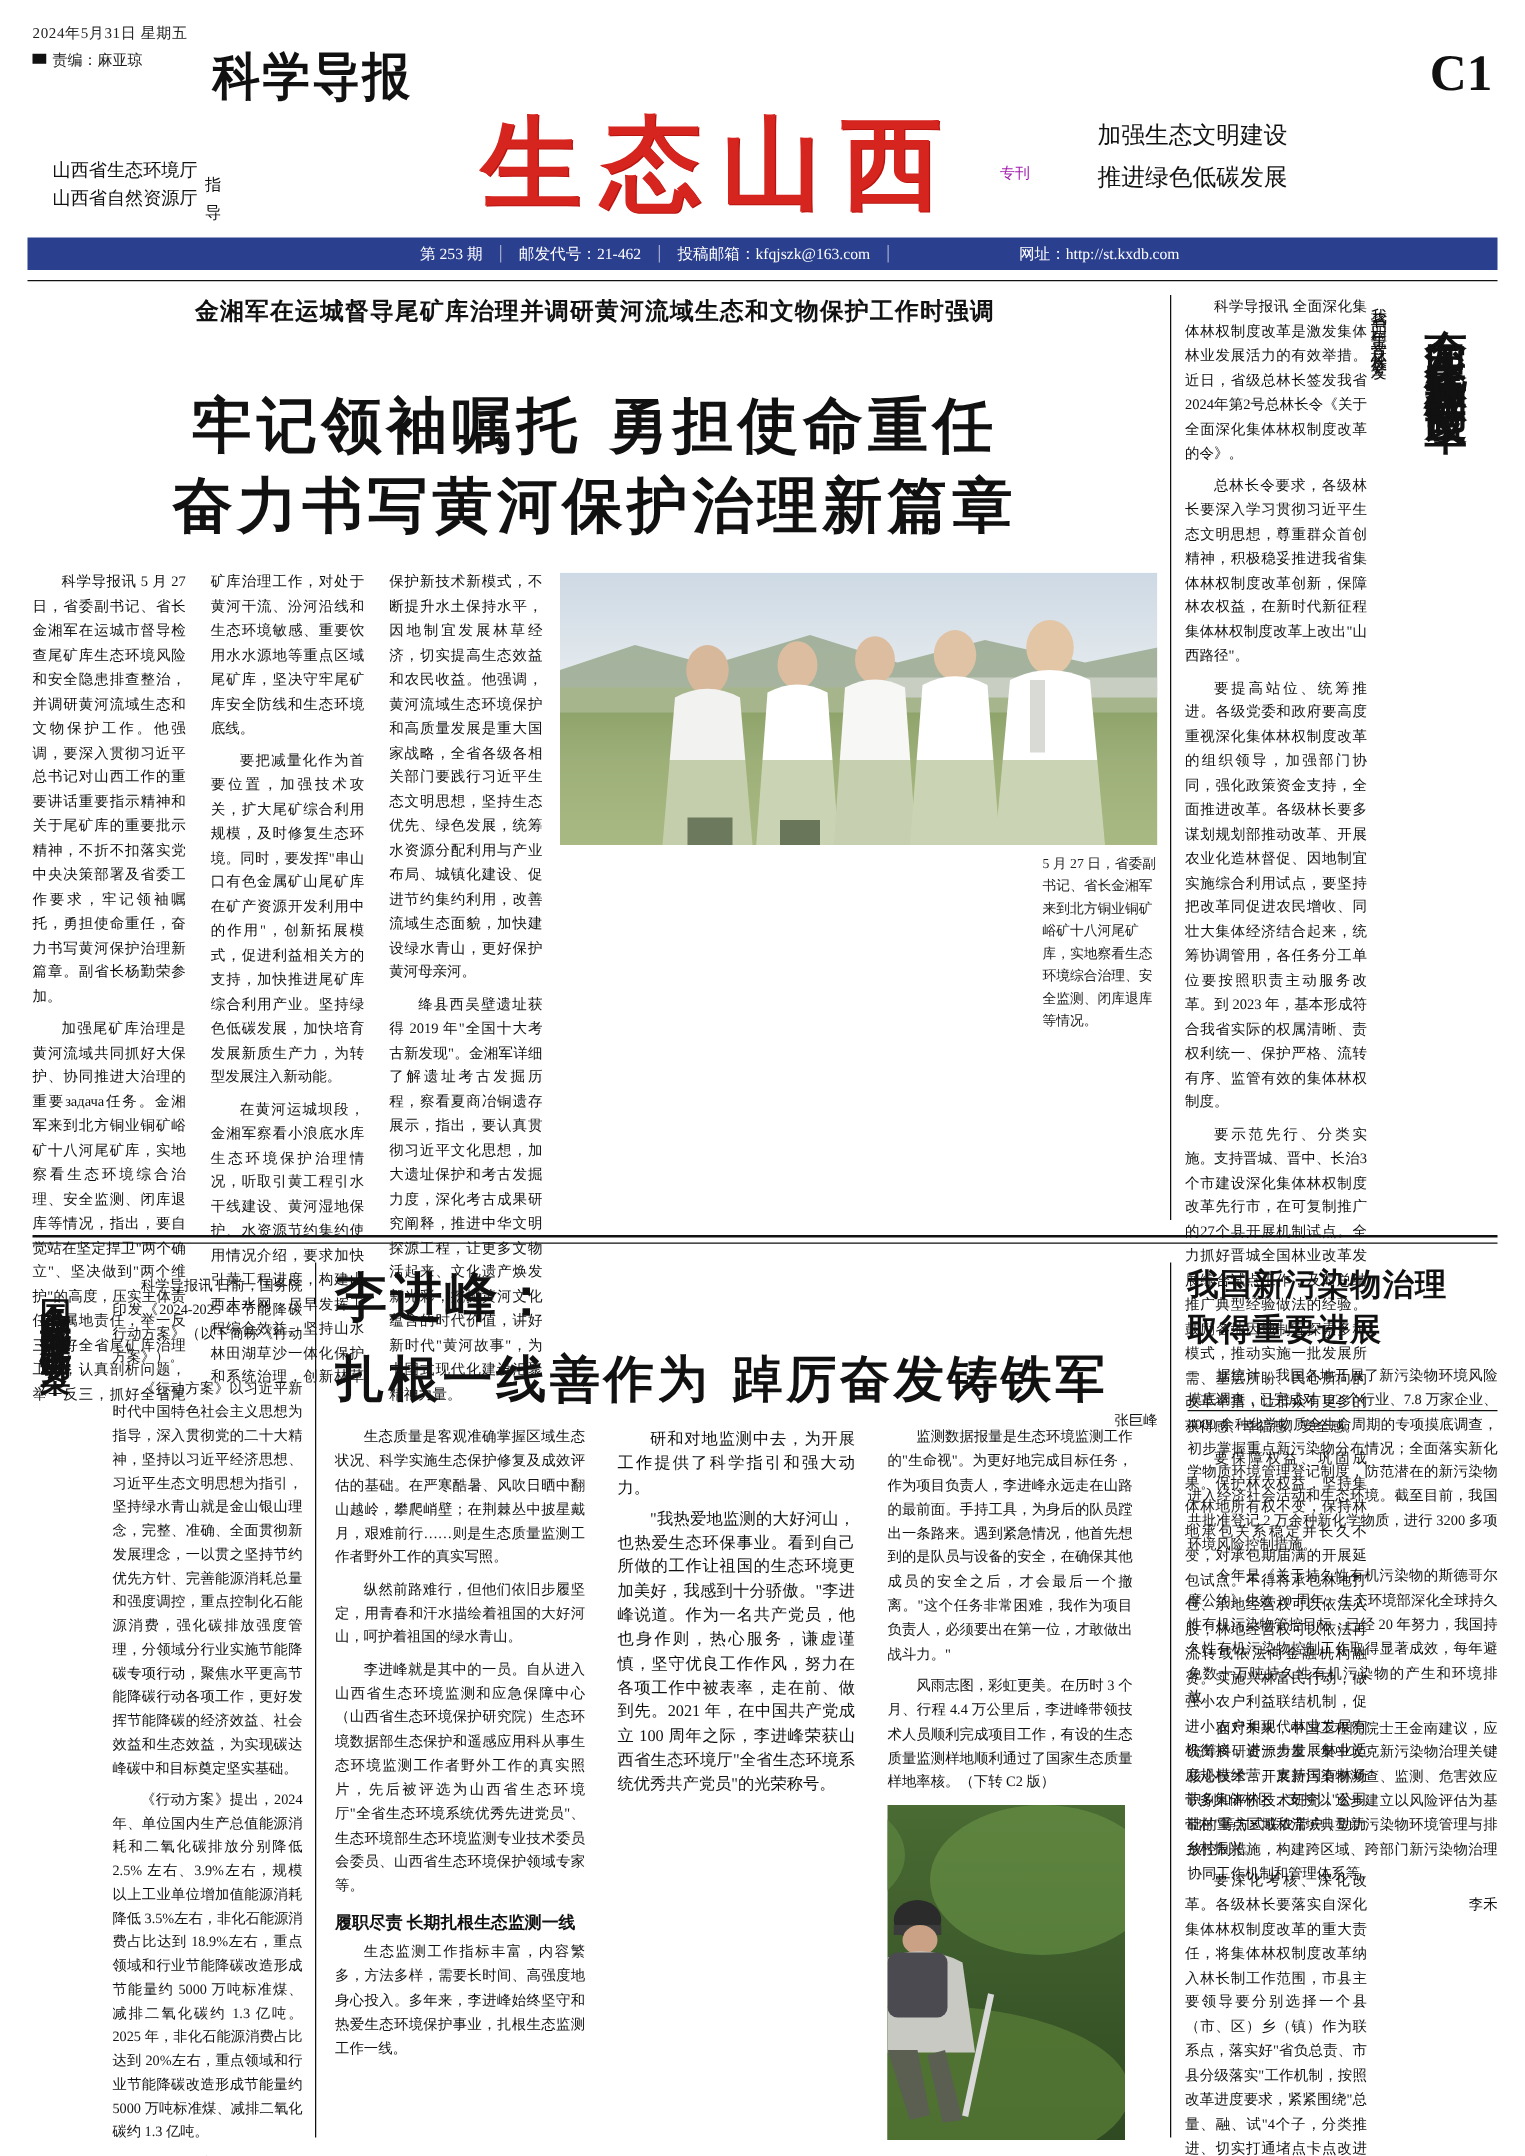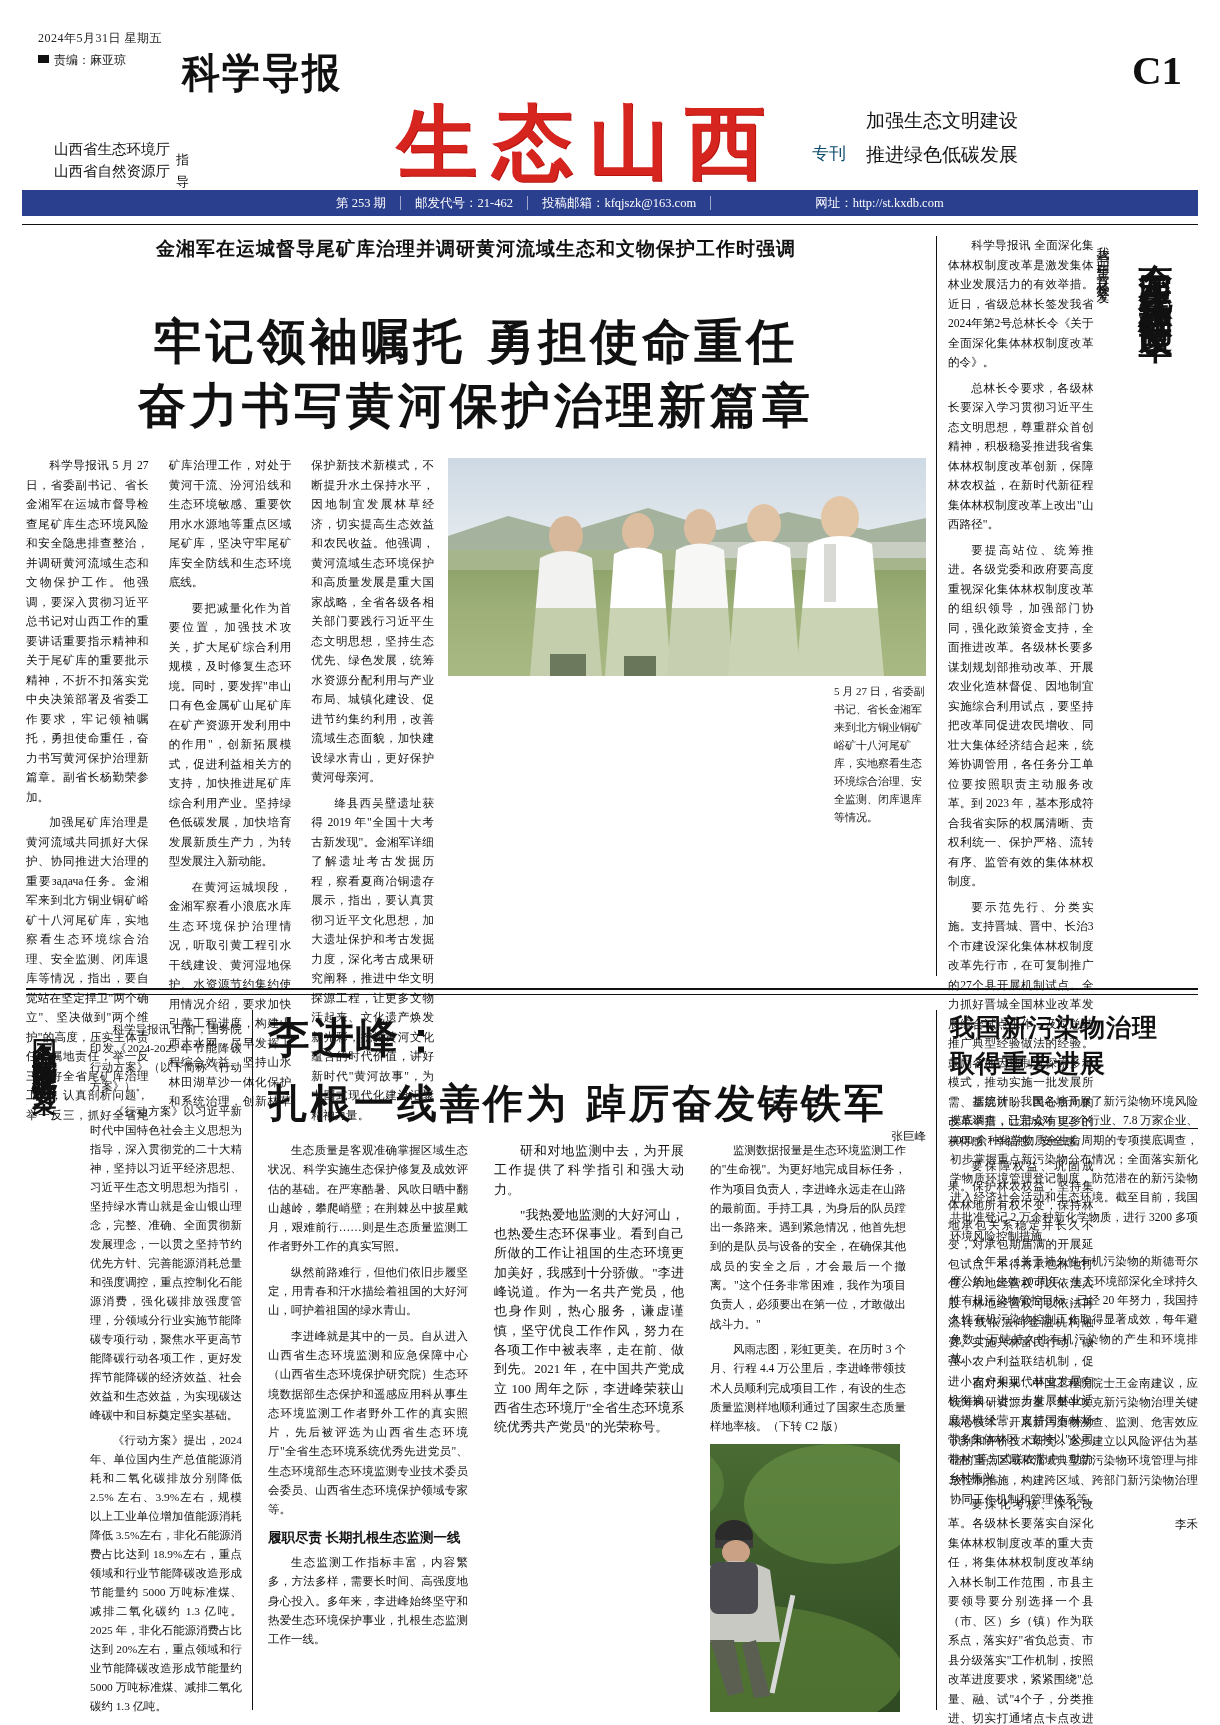--- a/index.html
+++ b/index.html
@@ -4,36 +4,36 @@
 <style>
   html, body { margin:0; padding:0; }
   body {
     width:1220px; height:1725px;
     background:#ffffff;
     font-family:"Liberation Serif", serif;
     color:#111;
     position:relative;
     overflow:hidden;
   }
-  .page { width:1220px; height:1725px; position:relative; padding:12px; box-sizing:border-box; }
+  .page { width:1220px; height:1725px; position:relative; padding:0; box-sizing:border-box; }
 
   
   .masthead { position:relative; height:180px; }
   .mh-left { position:absolute; left:26px; top:16px; font-size:12px; line-height:20px; color:#222; }
   .mh-left .row1 { letter-spacing:0.5px; }
   .mh-left .row2 { margin-top:2px; }
   .mh-left .bar { display:inline-block; width:11px; height:8px; background:#111; margin-right:5px; vertical-align:1px;}
   .mh-guide { position:absolute; left:42px; top:126px; font-size:14.5px; line-height:22px; color:#111; }
   .mh-guide .gtag { position:absolute; left:122px; top:11px; font-size:13px; }
   .kxdb { position:absolute; left:170px; top:36px; font-size:38px; font-weight:bold;
           font-family:"DejaVu Serif", serif; letter-spacing:2px; color:#111;
           transform:scaleY(1.08); }
   .title-main { position:absolute; left:385px; top:78px; font-size:80px; font-weight:bold; color:#d6241f;
                 letter-spacing:16px; font-family:"DejaVu Serif", serif; text-shadow:1px 1px 0 #b8140f; }
-  .title-sub { position:absolute; left:800px; top:130px; font-size:17px; color:#0c4a6e; }
+  .title-sub { position:absolute; left:800px; top:130px; font-size:12px; color:#a21caf; }
   .c1 { position:absolute; right:26px; top:34px; font-size:41px; font-weight:bold; font-family:"Liberation Serif",serif; }
   .slogan { position:absolute; right:190px; top:92px; font-size:19px; line-height:34px; text-align:right; color:#111; }
 
   
   .infobar { position:absolute; left:22px; top:190px; width:1176px; height:26px; background:#2b3f8f; color:#fff;
              font-size:12.5px; display:flex; align-items:center; }
   .infobar .seg { padding:0 14px; border-right:1px solid rgba(255,255,255,.55); height:14px; line-height:14px; }
   .infobar .seg:last-child { border-right:none; }
   .infobar .spacer { flex:0 0 300px; }
   .infobar .spacer2 { flex:0 0 90px; }

